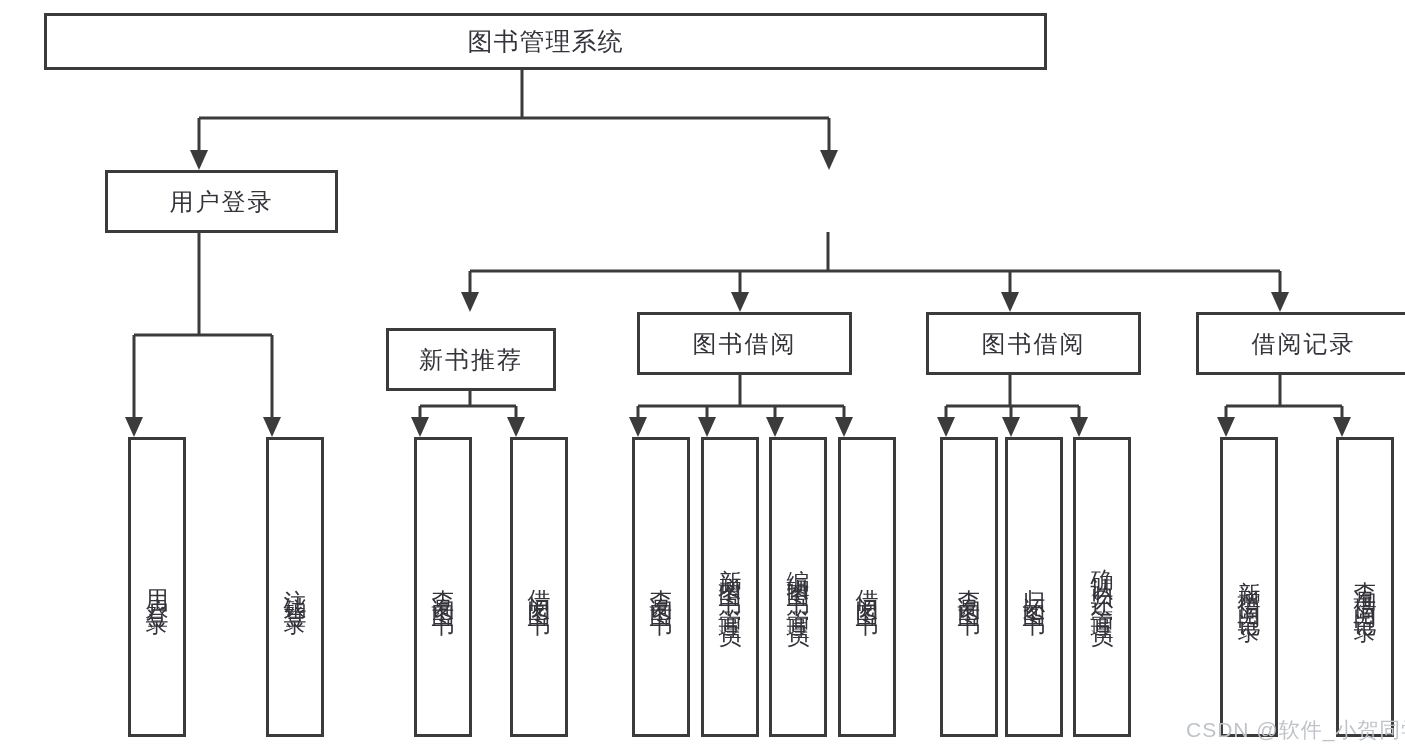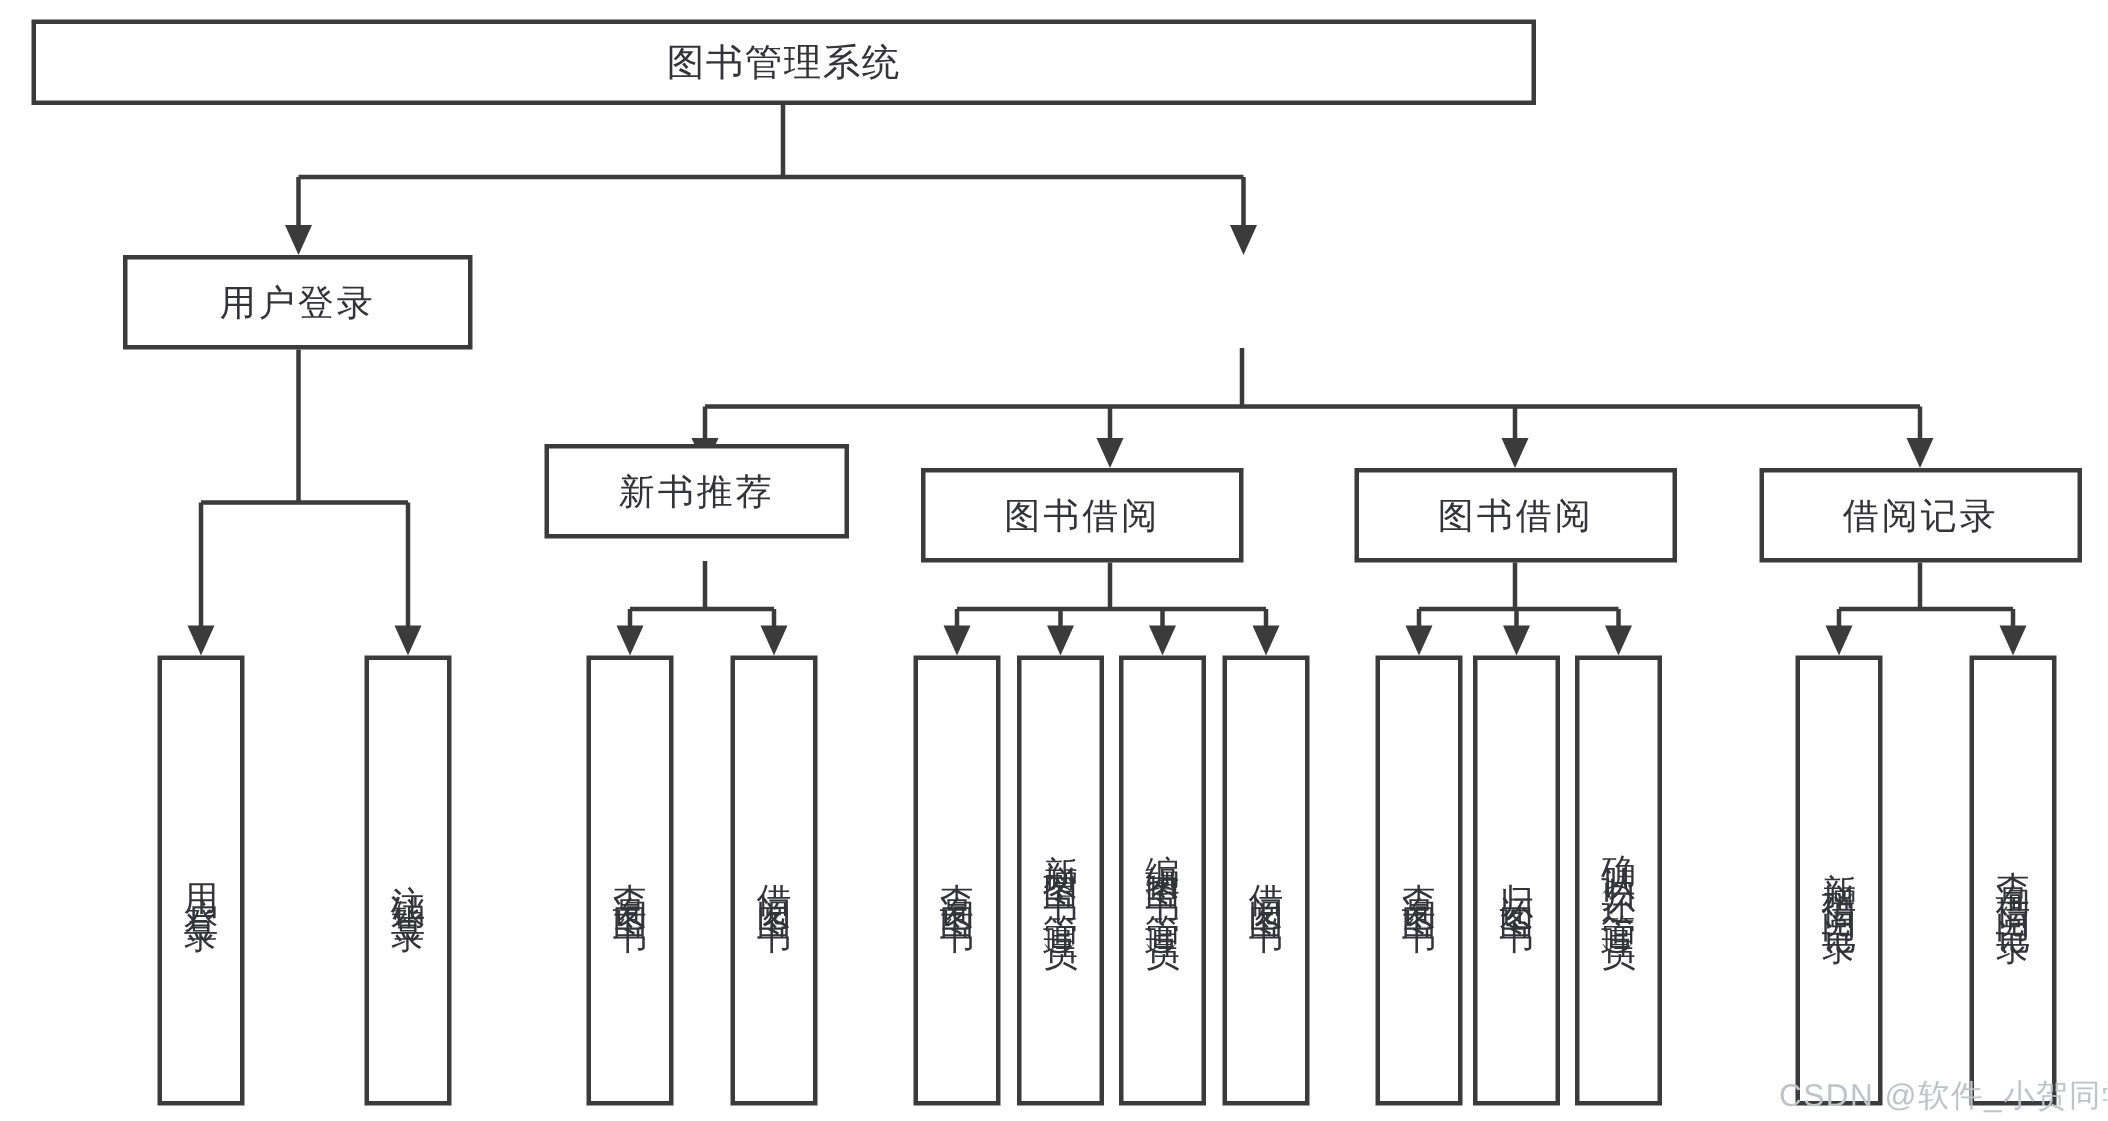--- a/index.html
+++ b/index.html
@@ -31,20 +31,21 @@
   .box {
     position: absolute;
     box-sizing: border-box;
     border: 3px solid var(--line);
     background: #fff;
     display: flex;
     align-items: center;
     justify-content: center;
     color: var(--text);
     z-index: 2;
+    margin-left: 23px;
   }
   .hlabel {
     font-size: 24px;
     letter-spacing: 2px;
     white-space: nowrap;
   }
   .root-label {
     font-size: 25px;
     letter-spacing: 1px;
   }
@@ -113,21 +114,21 @@
   </svg>
 
   <div class="box" style="left:21px; top:13px; width:1003px; height:57px">
     <span class="hlabel root-label">图书管理系统</span>
   </div>
 
   <div class="box" style="left:82px; top:170px; width:233px; height:63px">
     <span class="hlabel">用户登录</span>
   </div>
 
-  <div class="box" style="left:363px; top:296px; width:203px; height:63px">
+  <div class="box" style="left:363px; top:328px; width:170px; height:63px">
     <span class="hlabel">新书推荐</span>
   </div>
   <div class="box" style="left:614px; top:312px; width:215px; height:63px">
     <span class="hlabel">图书借阅</span>
   </div>
   <div class="box" style="left:903px; top:312px; width:215px; height:63px">
     <span class="hlabel">图书借阅</span>
   </div>
   <div class="box" style="left:1173px; top:312px; width:215px; height:63px">
     <span class="hlabel">借阅记录</span>

